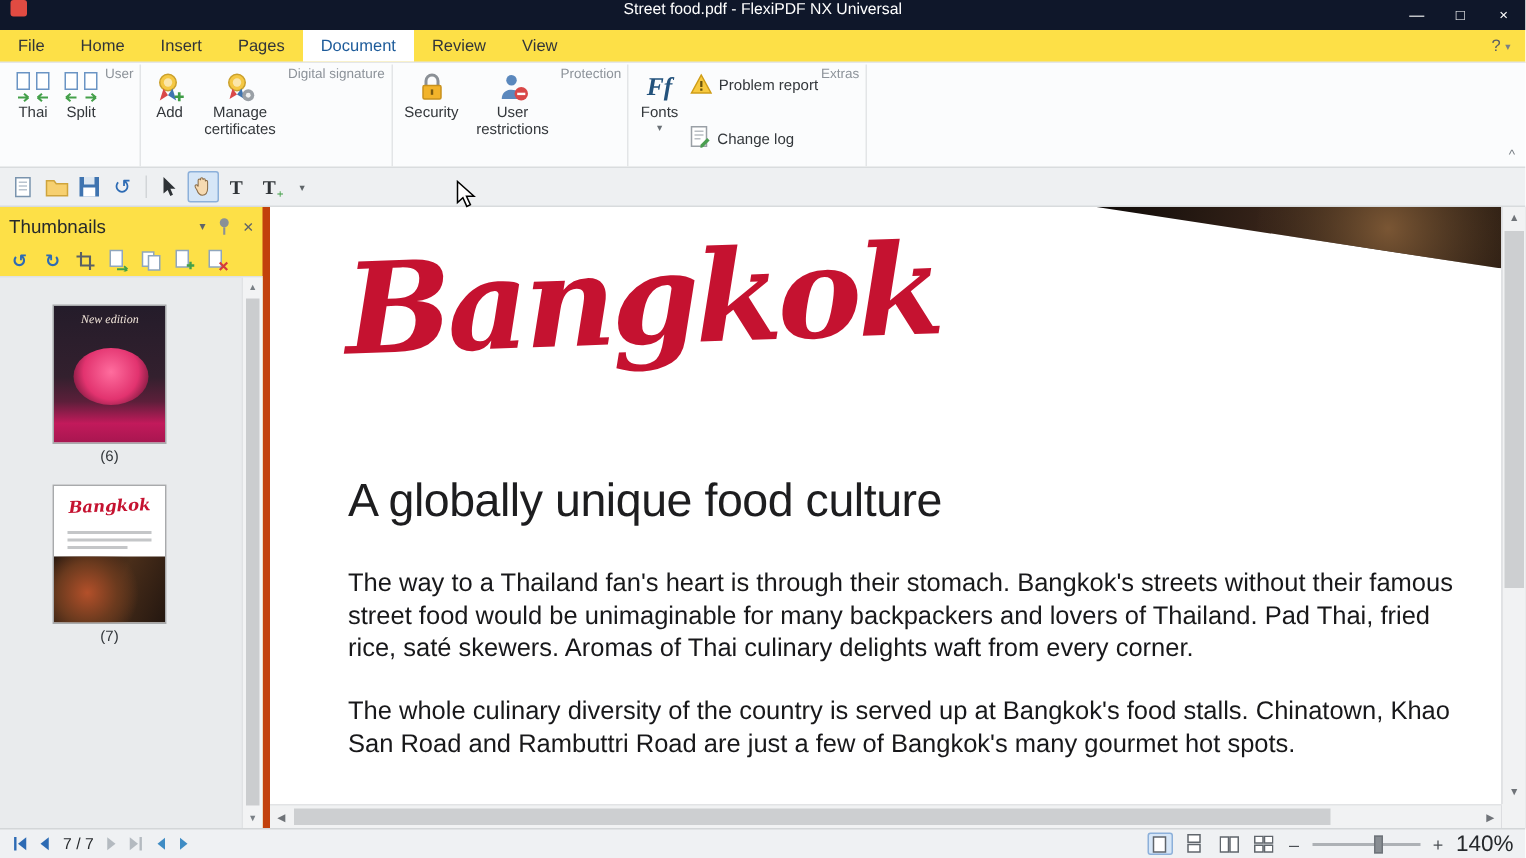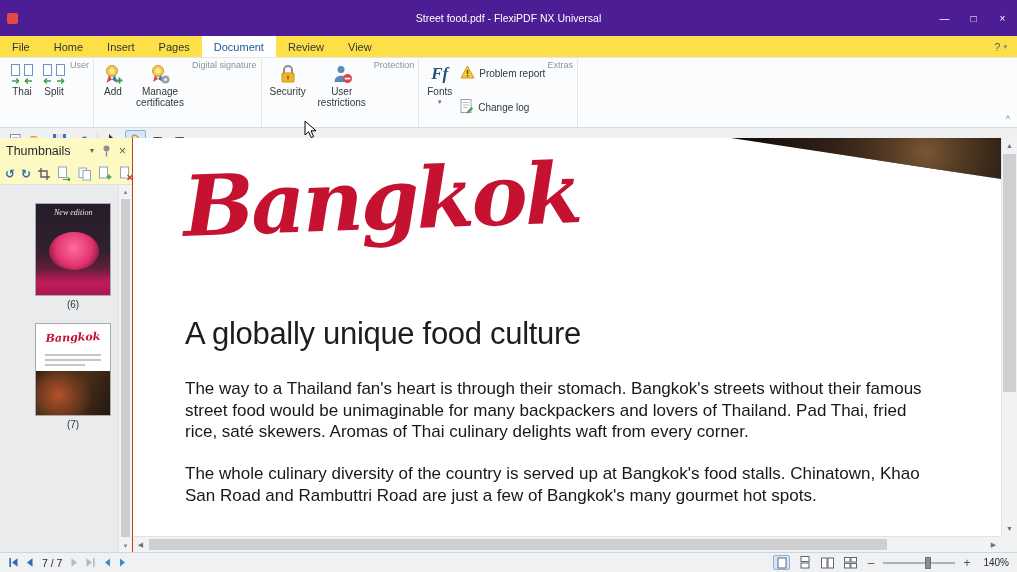--- a/index.html
+++ b/index.html
@@ -1,20 +1,20 @@
 <!DOCTYPE html>
 <html><head>
 <meta charset="utf-8">
 <style>
   *{margin:0;padding:0;box-sizing:border-box}
   html,body{width:1017px;height:572px;overflow:hidden}
   body{font-family:"Liberation Sans","DejaVu Sans",sans-serif;position:relative;background:#fff;user-select:none}
 
   
-  .titlebar{height:36px;background:#4c1d95;display:flex;align-items:center;color:#fff;position:relative}
+  .titlebar{height:20px;background:#0f172a;display:flex;align-items:flex-start;color:#fff;position:relative}
   .app-icon{width:11px;height:11px;margin-left:7px;background:#e14b42;border-radius:2px}
   .win-title{position:absolute;left:50%;transform:translateX(-50%);font-size:10.5px;white-space:nowrap}
   .win-controls{margin-left:auto;display:flex;height:100%}
   .win-btn{width:29px;height:100%;display:flex;align-items:center;justify-content:center;font-size:10px}
 
   
   .tabbar{height:22px;background:#fde047;display:flex;font-size:11px;color:#323539;border-bottom:1px solid #e4e6e8}
   .tab{padding:0 12px;display:flex;align-items:center}
   .tab.active{background:#fff;color:#1d5b9a}
   .tab-help{margin-left:auto;display:flex;align-items:center;gap:3px;padding-right:10px;color:#5a5f64}
@@ -42,21 +42,21 @@
   .qsep{width:1px;height:15px;background:#d2d5d8;margin:0 4px}
   .ttool{font-weight:bold;font-size:13px;font-family:"Liberation Serif",serif}
   .tadd{position:relative}
   .tadd .plus{position:absolute;right:1px;bottom:1px;font-size:8px;color:#44a04a;font-weight:bold}
   .qcaret{font-size:7px;color:#5f6569}
 
   
   .workspace{position:absolute;top:138px;left:0;right:0;bottom:20px;display:flex}
 
   
-  .panel{width:133px;background:#fef9c3;border-right:1px solid #c2410c;display:flex;flex-direction:column}
+  .panel{width:180px;background:#fde047;border-right:5px solid #c2410c;display:flex;flex-direction:column}
   .panel-header{height:25px;display:flex;align-items:center;padding:0 6px;font-size:12.5px;color:#26292c;gap:8px}
   .ph-title{margin-right:auto}
   .ph-ic{color:#5f6569;font-size:8px;display:flex;align-items:center}
   .ph-close{font-size:12px}
   .panel-toolbar{height:21px;display:flex;align-items:center;padding:0 5px;gap:6px}
   .ptb{display:flex;align-items:center;justify-content:center;width:16px;height:16px}
   .ptb.rot{color:#2d6bb4;font-size:12px;font-weight:bold}
   .panel-list{flex:1;position:relative;background:#e9ebed;border-top:1px solid #dfe1e3}
   .thumb-item{position:absolute;width:78px;left:34px;text-align:center}
   .t6{top:18px}.t7{top:138px}
@@ -98,21 +98,21 @@
   .statusbar{position:absolute;left:0;right:0;bottom:0;height:20px;background:#eff1f3;border-top:1px solid #d3d6d8;display:flex;align-items:center}
   .sb-left{display:flex;align-items:center;gap:6px;padding-left:8px}
   .sb-ic{display:flex;align-items:center}
   .page-ind{font-size:10.5px;color:#26292c;margin:0 2px}
   .sb-right{margin-left:auto;display:flex;align-items:center;gap:6px;padding-right:8px}
   .vm{width:17px;height:15px;display:flex;align-items:center;justify-content:center;border-radius:2px}
   .vm.active{background:#d6e6f7;border:1px solid #8cb0da}
   .zoom-btn{font-size:12px;color:#4b5055;width:12px;text-align:center}
   .zoom-slider{width:72px;height:2px;background:#adb1b5;position:relative}
   .zoom-thumb{position:absolute;left:58%;top:-5px;width:6px;height:12px;background:#888d92;border:1px solid #6f747a}
-  .zoom-label{font-size:10px;color:#26292c;min-width:30px;text-align:right}
+  .zoom-label{font-size:15px;color:#26292c;min-width:30px;text-align:right}
 
   .mouse-cursor{position:absolute;left:304px;top:120px;z-index:99;pointer-events:none}
 </style>
 </head>
 <body>
 
 <div class="titlebar">
   <div class="app-icon"></div>
   <div class="win-title">Street food.pdf - FlexiPDF NX Universal</div>
   <div class="win-controls">

